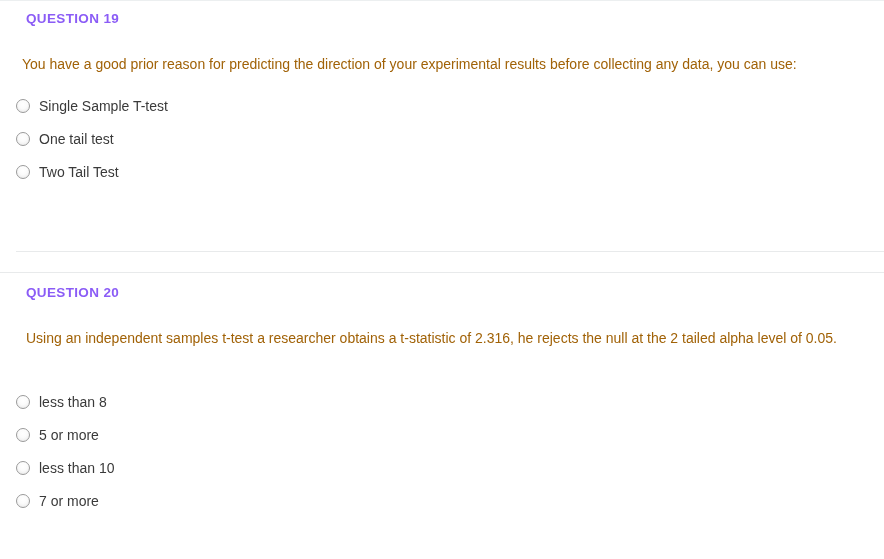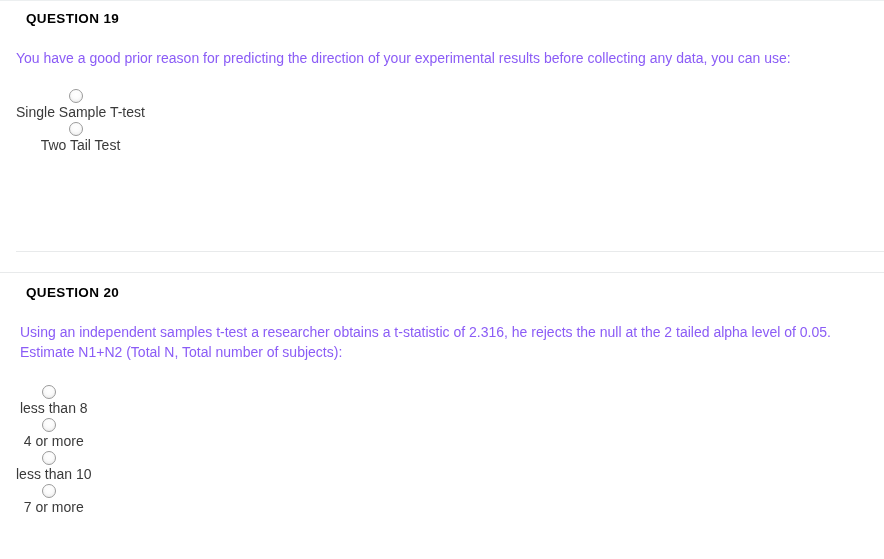--- a/index.html
+++ b/index.html
@@ -36,31 +36,31 @@
 
   
   .question-block {
     position: relative;
     padding: 0;
   }
 
   .question-heading {
     font-size: 13.5px;
     font-weight: bold;
-    color: #000000;
+    color: #8b5cf6;
     letter-spacing: 0.35px;
     margin: 0;
     padding: 0;
   }
 
   .question-body {
     font-size: 14px;
     line-height: 20px;
-    color: #8b5cf6;
-    margin: 0;
+    color: #a16207;
+    margin: 6px;
     padding: 0;
   }
 
   .question-body-line {
     margin: 0;
     padding: 0;
   }
 
   
   .options-list {
@@ -69,21 +69,20 @@
     padding: 0;
   }
 
   .option-row {
     display: flex;
     align-items: center;
     height: 33px;
     margin: 0;
     padding: 0;
     cursor: default;
-    flex-direction: column;
   }
 
   .radio-icon {
     flex: 0 0 auto;
     width: 14px;
     height: 14px;
     border-radius: 50%;
     border: 1px solid #9a9a9a;
     background: radial-gradient(circle at 50% 38%, #ffffff 0%, #fbfbfb 42%, #e6e6e6 100%);
     box-shadow: inset 0 1px 1px rgba(255,255,255,0.9);
@@ -144,45 +143,48 @@
       <p class="question-body-line">You have a good prior reason for predicting the direction of your experimental results before collecting any data, you can use:</p>
     </div>
 
     <ul class="options-list" id="q19-options">
       <li class="option-row">
         <span class="radio-icon"></span>
         <span class="option-label">Single Sample T-test</span>
       </li>
       <li class="option-row">
         <span class="radio-icon"></span>
+        <span class="option-label">One tail test</span>
+      </li>
+      <li class="option-row">
+        <span class="radio-icon"></span>
         <span class="option-label">Two Tail Test</span>
       </li>
     </ul>
   </div>
 
   <div class="divider-inset" id="divider-a"></div>
   <div class="divider-full" id="divider-b"></div>
 
   <div class="question-block">
 
     <div class="question-heading" id="q20-heading">QUESTION 20</div>
 
     <div class="question-body" id="q20-body">
       <p class="question-body-line">Using an independent samples t-test a researcher obtains a t-statistic of 2.316, he rejects the null at the 2 tailed alpha level of 0.05.</p>
-      <p class="question-body-line">Estimate N1+N2 (Total N, Total number of subjects):</p>
     </div>
 
     <ul class="options-list" id="q20-options">
       <li class="option-row">
         <span class="radio-icon"></span>
         <span class="option-label">less than 8</span>
       </li>
       <li class="option-row">
         <span class="radio-icon"></span>
-        <span class="option-label">4 or more</span>
+        <span class="option-label">5 or more</span>
       </li>
       <li class="option-row">
         <span class="radio-icon"></span>
         <span class="option-label">less than 10</span>
       </li>
       <li class="option-row">
         <span class="radio-icon"></span>
         <span class="option-label">7 or more</span>
       </li>
     </ul>

